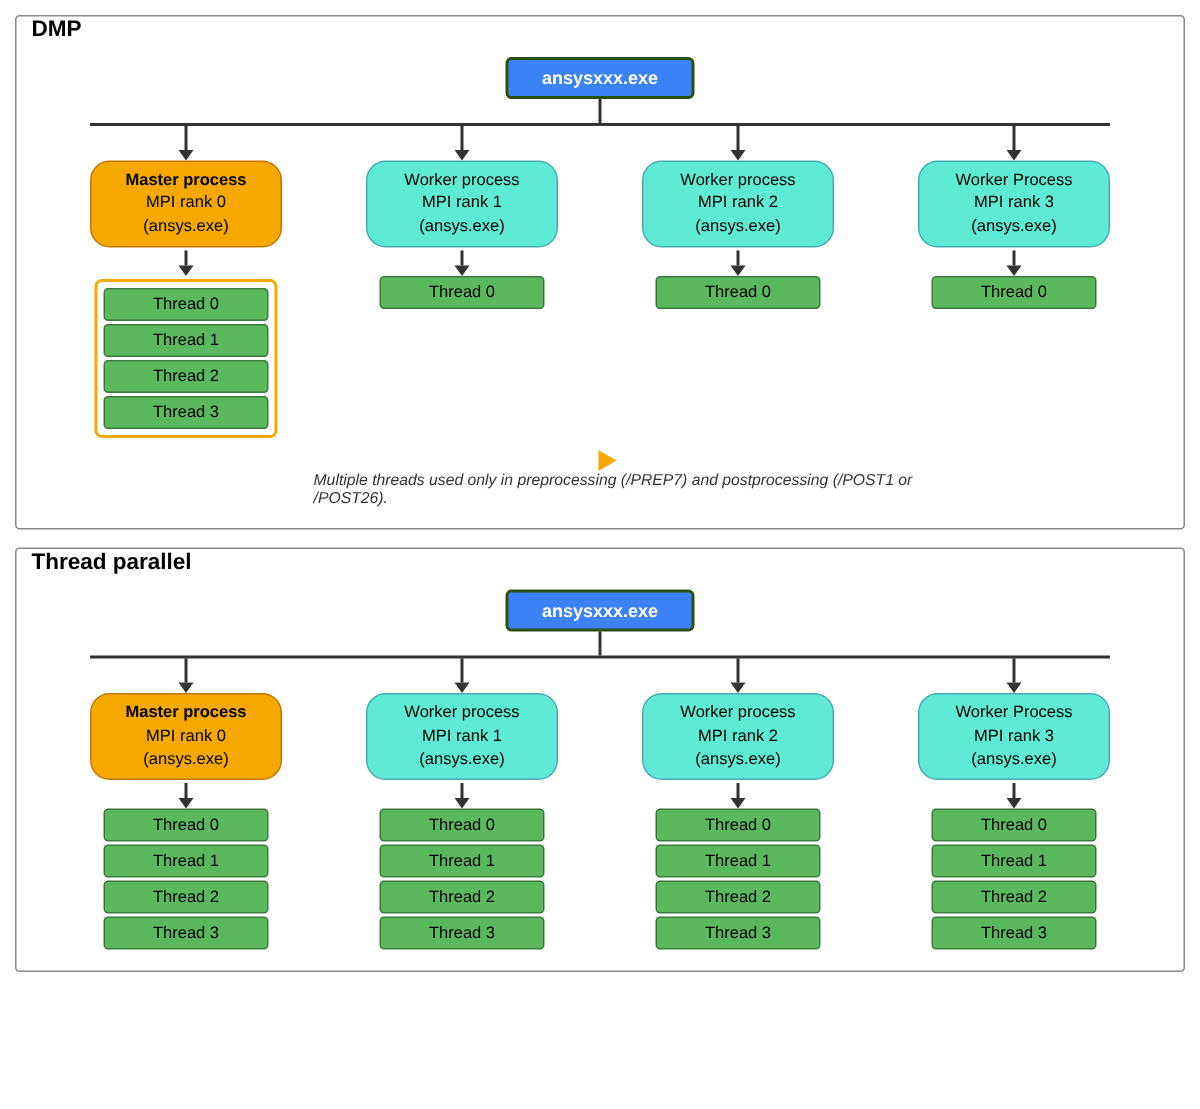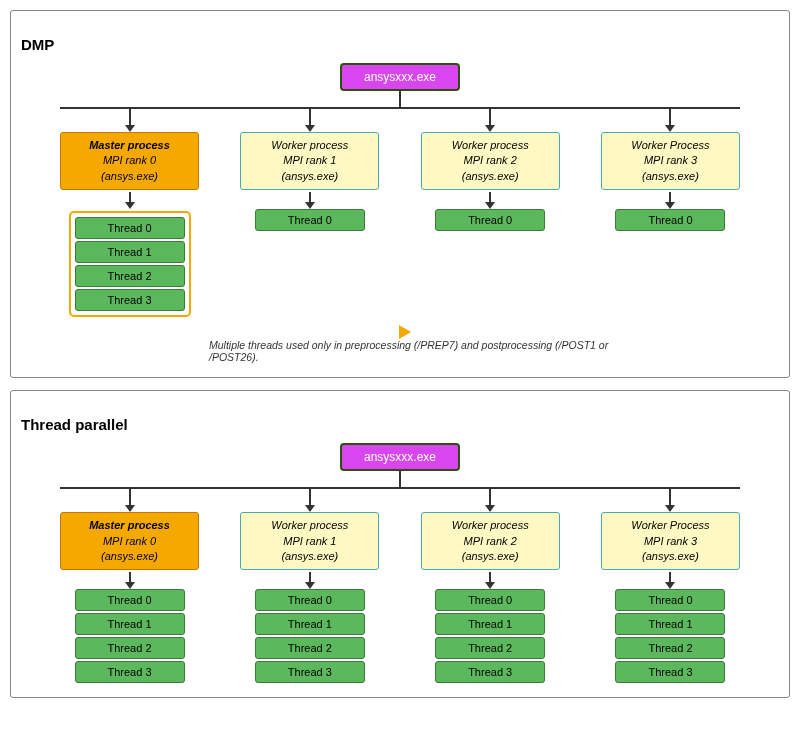--- a/index.html
+++ b/index.html
@@ -8,70 +8,69 @@
       font-family: Arial, sans-serif;
       font-size: 12px;
       width: 800px;
       min-height: 739px;
       padding: 10px;
     }
 
     .diagram-section {
       border: 1.5px solid #888;
       border-radius: 3px;
-      padding: 25px 10px 14px 10px;
+      padding: 0 10px 14px 10px;
       margin-bottom: 12px;
       position: relative;
       background: #fff;
     }
 
     .section-title {
       font-size: 15px;
       font-weight: bold;
       margin-bottom: 10px;
     }
 
     
     .tree-container {
       display: flex;
       flex-direction: column;
       align-items: center;
     }
 
     .root-node {
-      background: #d946ef;
+      background: #3b82f6;
       color: #fff;
       border: 2px solid #2a5010;
       border-radius: 4px;
       padding: 5px 22px;
       font-size: 12px;
-      font-weight: normal;
+      font-weight: bold;
       text-align: right;
       min-width: 120px;
     }
 
     
     .process-box {
       border: 1.5px solid #333;
-      border-radius: 3px;
+      border-radius: 13px;
       padding: 5px 6px;
       text-align: center;
       font-size: 11px;
       line-height: 1.4;
-      width: 139px;
-      font-style: italic;
+      width: 128px;
     }
 
     .master-box {
       background: #f5a800;
       border-color: #c47800;
     }
 
     .worker-box {
-      background: #fef9c3;
+      background: #5eead4;
       border-color: #4aabb8;
     }
 
     .thread-box {
       background: #5cb85c;
       border: 1.5px solid #3a7a3a;
       border-radius: 3px;
       padding: 4px 8px;
       text-align: center;
       font-size: 11px;

